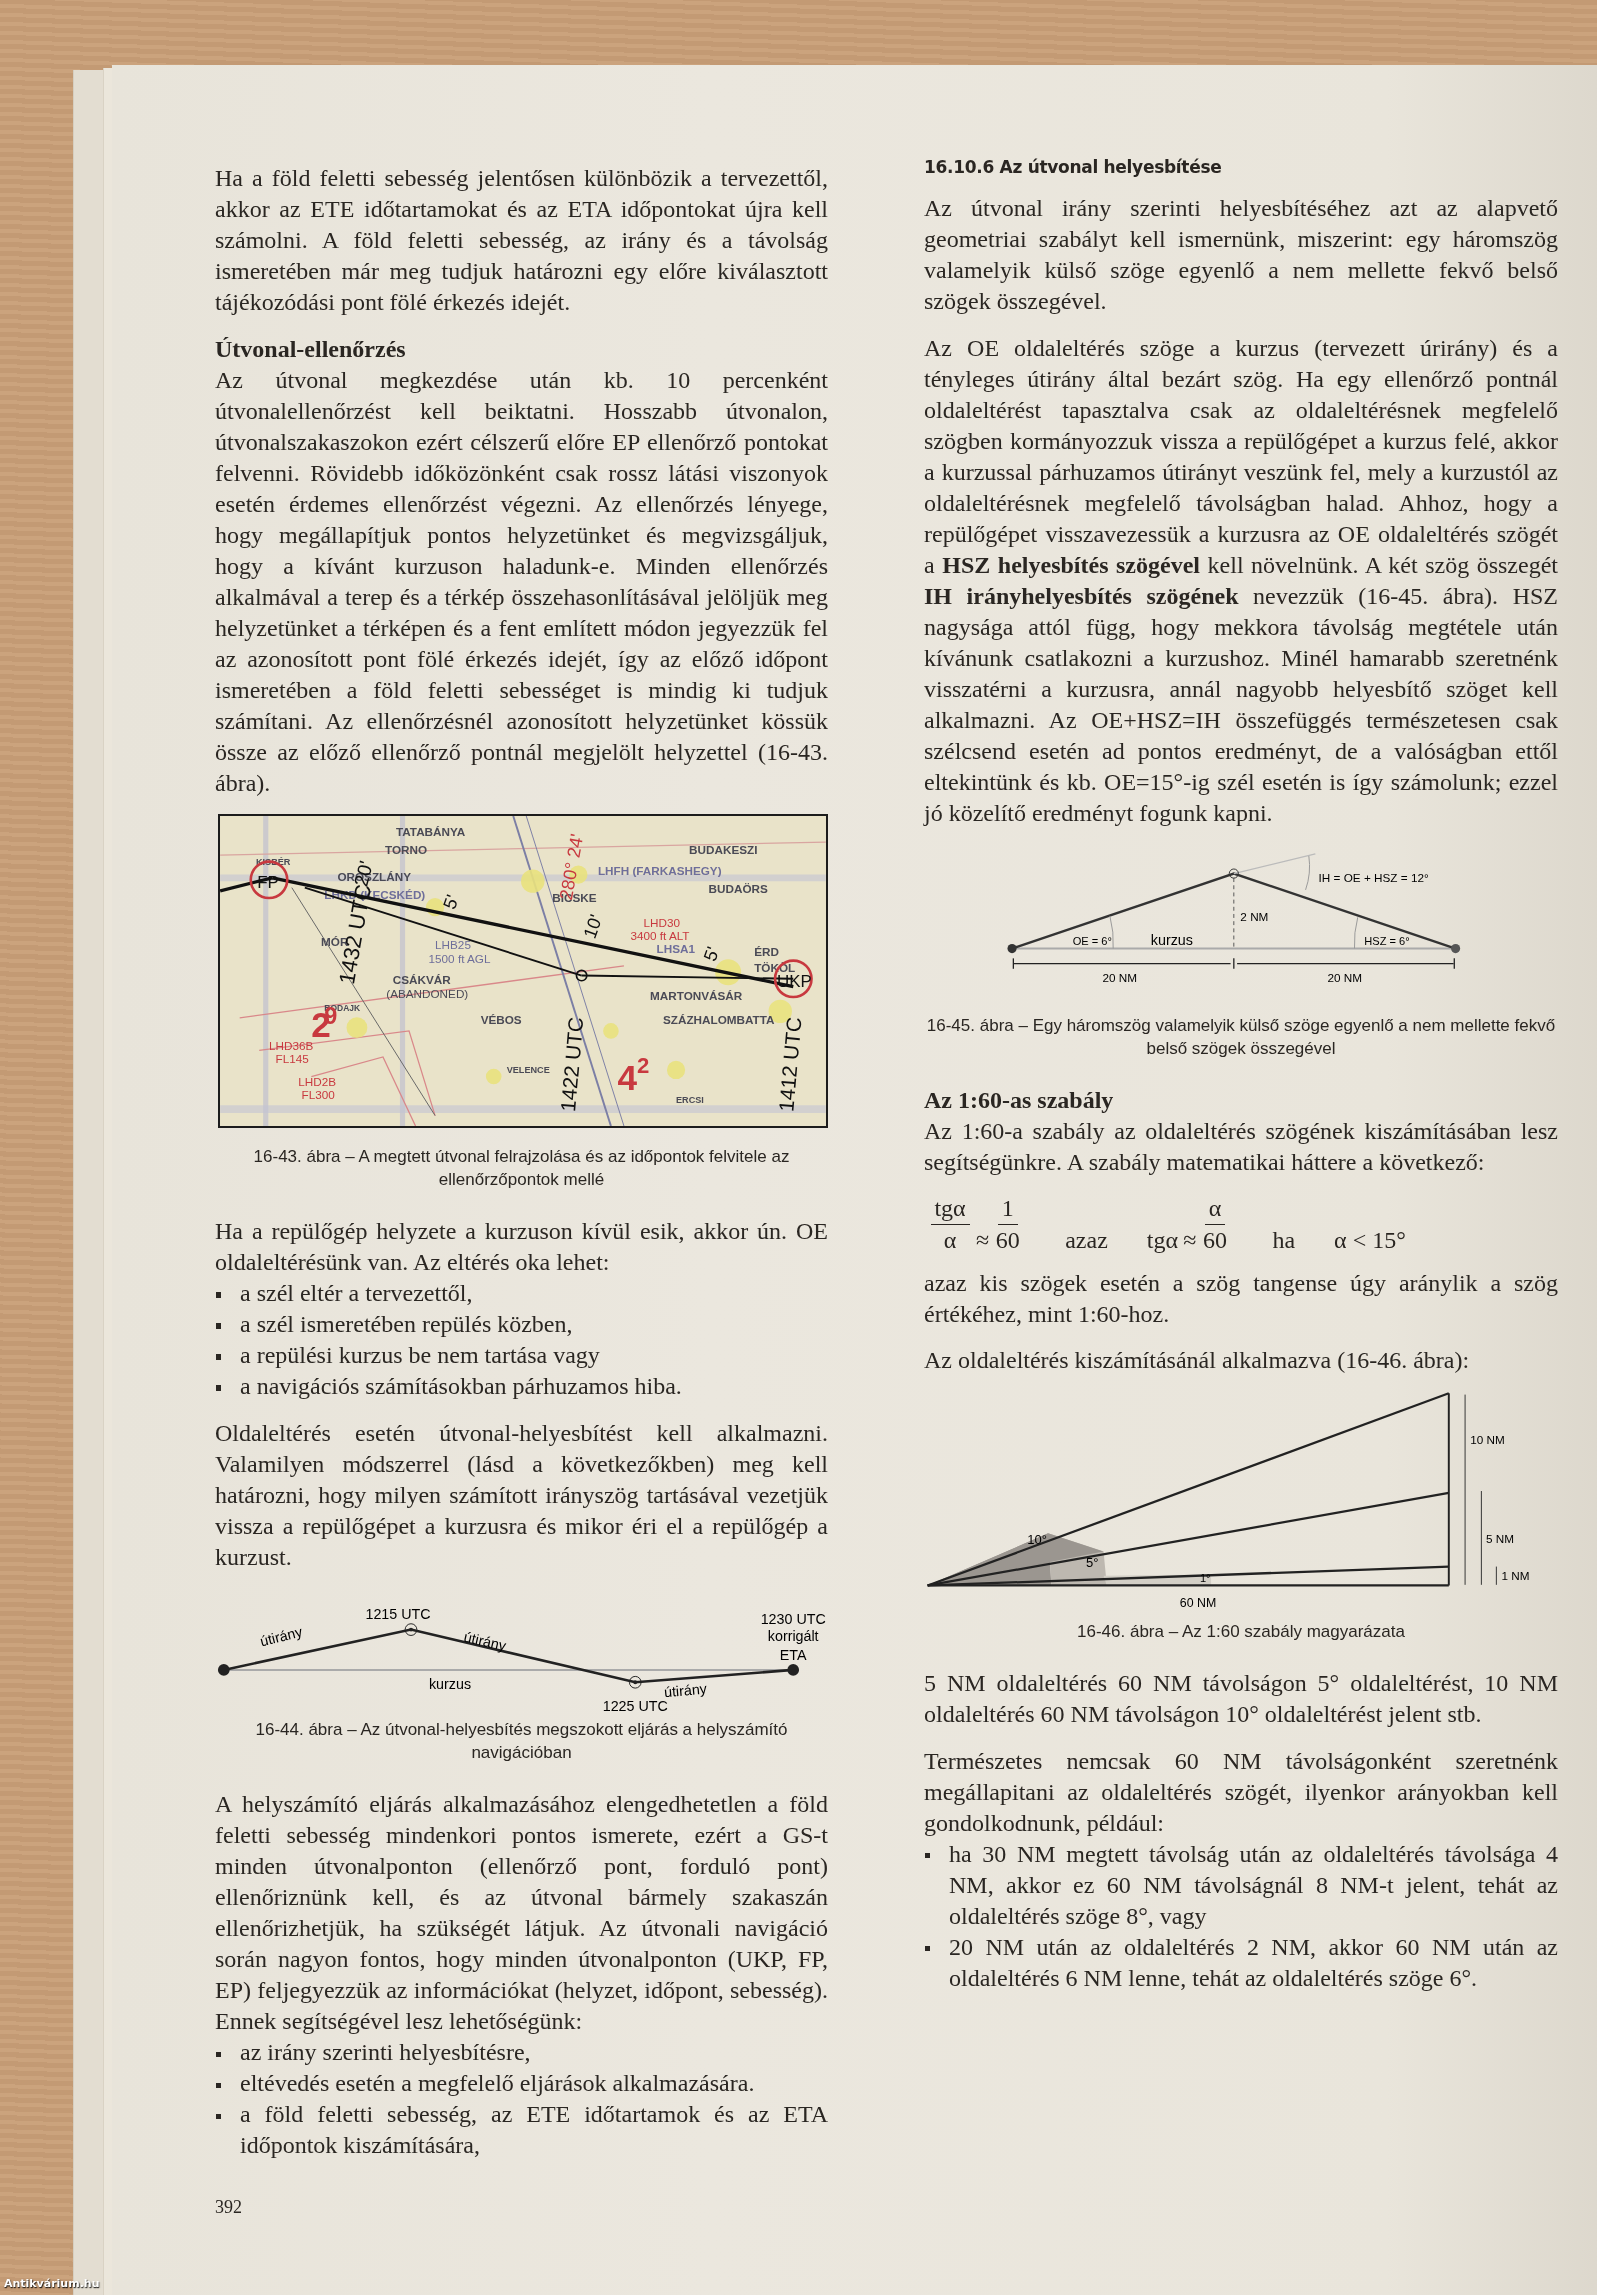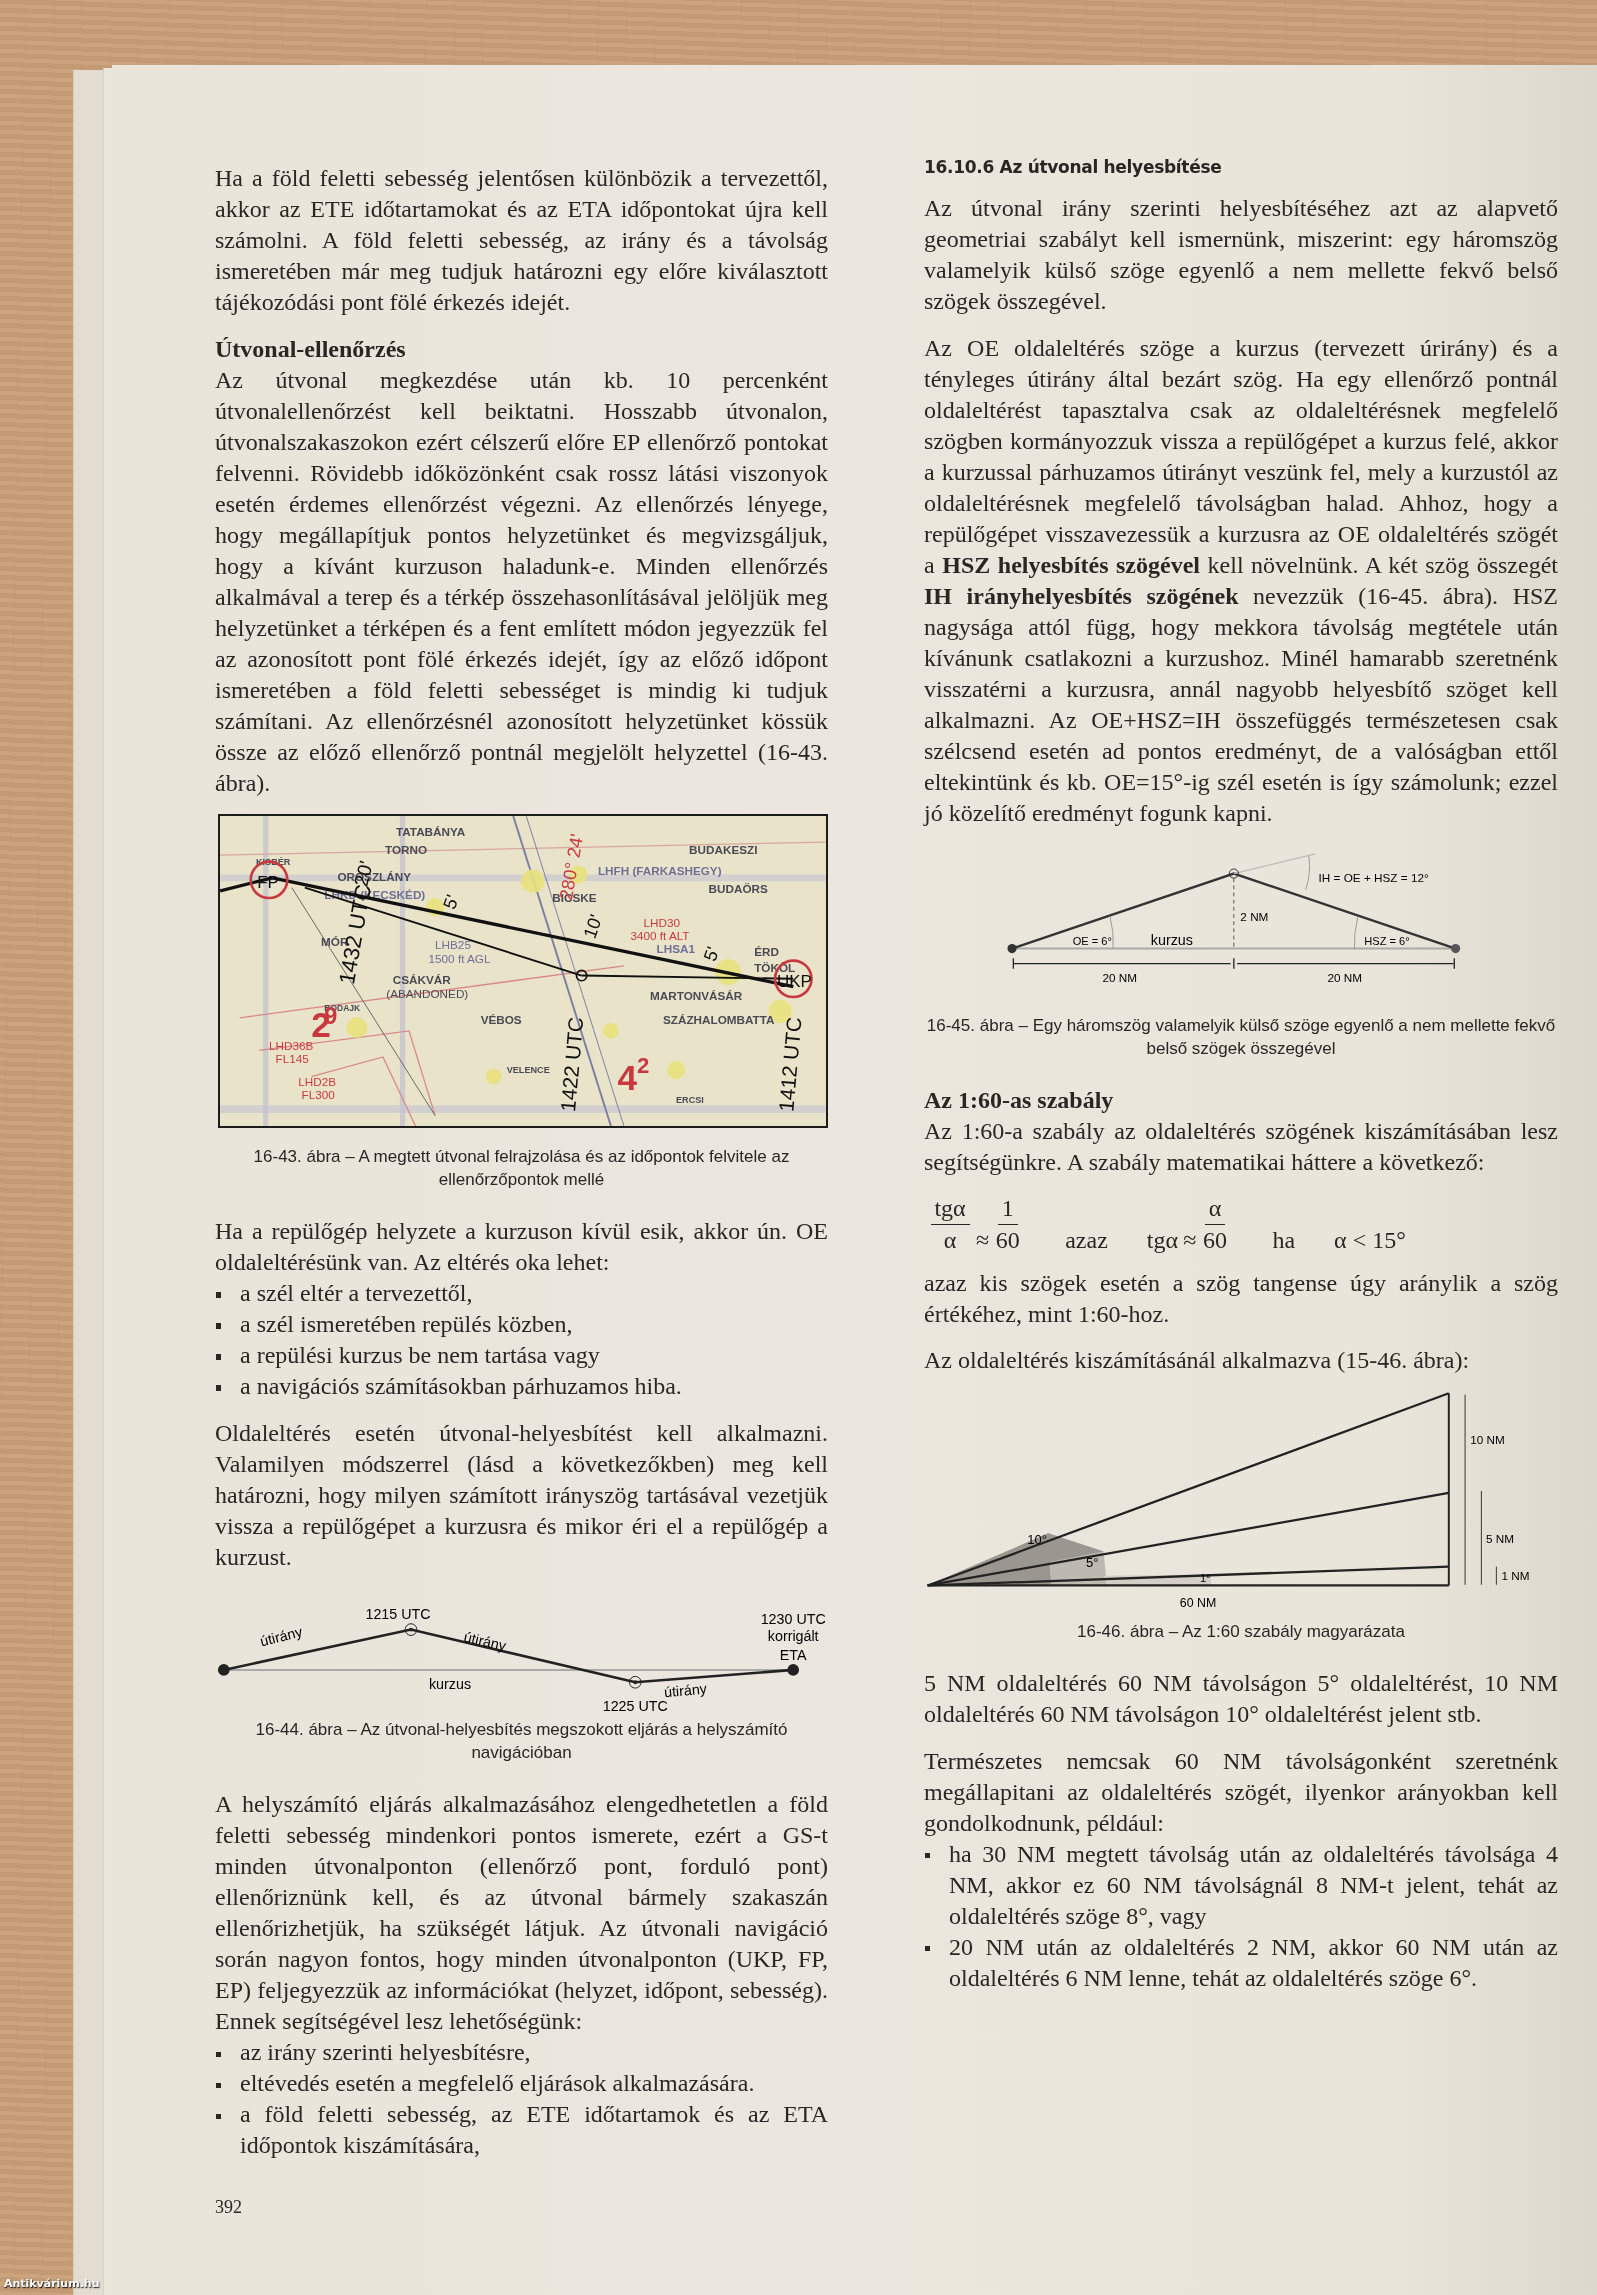--- a/index.html
+++ b/index.html
@@ -223,21 +223,21 @@
     <span class="frac">
         <span class="num">α</span>
         <span class="den">60</span>
       </span>
     <span class="sp"></span>
     <span>ha</span>
     <span class="sp"></span>
     <span>α &lt; 15°</span>
   </div>
   <p>azaz kis szögek esetén a szög tangense úgy aránylik a szög értékéhez, mint 1:60-hoz.</p>
-  <p>Az oldaleltérés kiszámításánál alkalmazva (15-46. ábra):</p>
+  <p>Az oldaleltérés kiszámításánál alkalmazva (16-46. ábra):</p>
 
   <svg class="fig" width="634" height="228" viewBox="0 0 972 350" style="font-size:37px">
     <path d="M5 297 L190 217 L195 297 Z" fill="#9b9690"></path>
     <path d="M190 217 L195 297 L280 297 L275 245 Z" fill="#bdb8b0"></path>
     <path d="M275 282 L280 297 L440 297 L440 280 Z" fill="#d3cfc6"></path>
     <path d="M5 297 L190 217 L275 245 Z" fill="#9b9690"></path>
     <line x1="5" y1="297" x2="805" y2="2" stroke="#222" stroke-width="3.5"></line>
     <line x1="5" y1="297" x2="805" y2="155" stroke="#222" stroke-width="3.5"></line>
     <line x1="5" y1="297" x2="805" y2="268" stroke="#222" stroke-width="3.5"></line>
     <line x1="5" y1="297" x2="805" y2="297" stroke="#222" stroke-width="3.5"></line>

